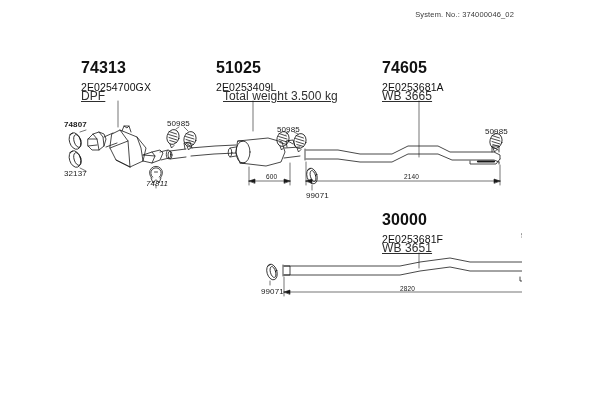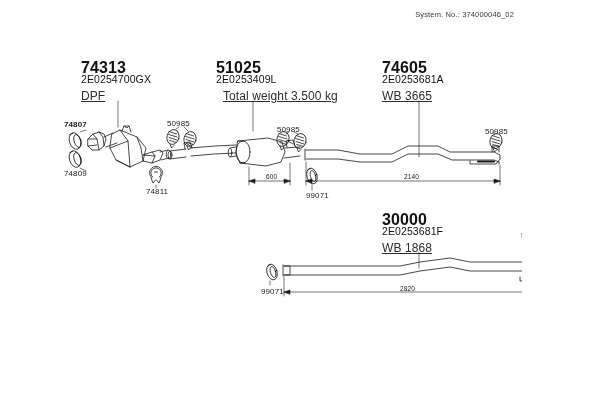--- a/index.html
+++ b/index.html
@@ -35,20 +35,21 @@
     letter-spacing: 0.15px;
   }
   .grp-code {
     font-size: 16px;
     font-weight: bold;
     letter-spacing: 0.1px;
   }
   .grp-part {
     font-size: 10.5px;
     letter-spacing: 0.1px;
+    margin-top: 8px;
   }
   .grp-note {
     font-size: 12px;
     color: #2e2e2e;
     letter-spacing: 0.1px;
     text-decoration: underline;
   }
   .callout {
     font-size: 8px;
     color: #1a1a1a;
@@ -81,26 +82,26 @@
 
   <div>
     <div class="t grp-code" style="left:382px; top:60px;">74605</div>
     <div class="t grp-part" style="left:382px; top:74px;">2E0253681A</div>
     <div class="t grp-note" style="left:382px; top:90px;text-align:center;">WB 3665</div>
   </div>
 
   <div>
     <div class="t grp-code" style="left:382px; top:212px;">30000</div>
     <div class="t grp-part" style="left:382px; top:226px;">2E0253681F</div>
-    <div class="t grp-note" style="left:382px; top:242px;">WB 1868</div>
+    <div class="t grp-note" style="left:382px; top:242px;">WB 3651</div>
   </div>
 
   <div class="t callout" style="left:64px; top:121px;font-weight:bold;">74807</div>
-  <div class="t callout" style="left:64px; top:170px;">74809</div>
-  <div class="t callout" style="left:146px; top:188px;">74811</div>
+  <div class="t callout" style="left:64px; top:170px;">32137</div>
+  <div class="t callout" style="left:146px; top:180px;font-style:italic;">74811</div>
 
   <div class="t callout" style="left:167px; top:120px;">50985</div>
   <div class="t callout" style="left:277px; top:126px;">50985</div>
   <div class="t callout" style="left:485px; top:128px;">50985</div>
   <div class="t callout" style="left:521px; top:232px;">50985</div>
 
   <div class="t callout" style="left:306px; top:192px;">99071</div>
   <div class="t callout" style="left:261px; top:288px;">99071</div>
 
   <div class="t dim" style="left:266px; top:174px;">600</div>

